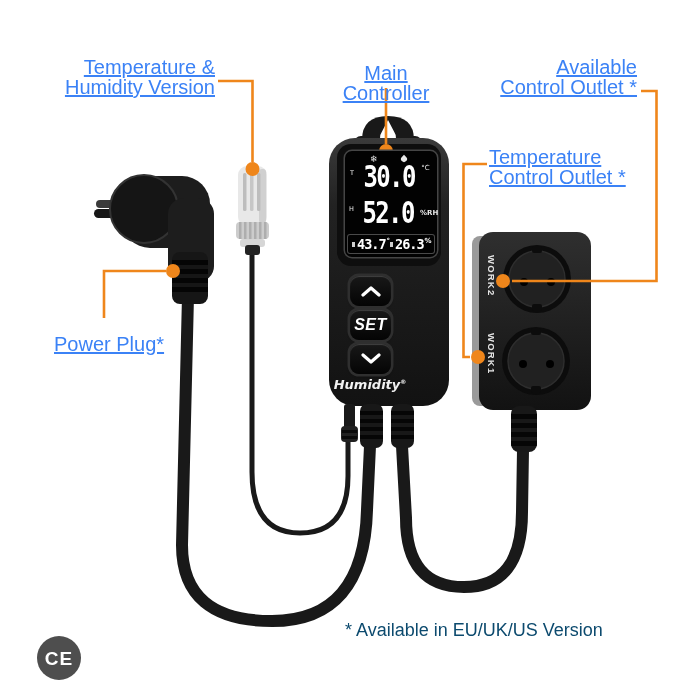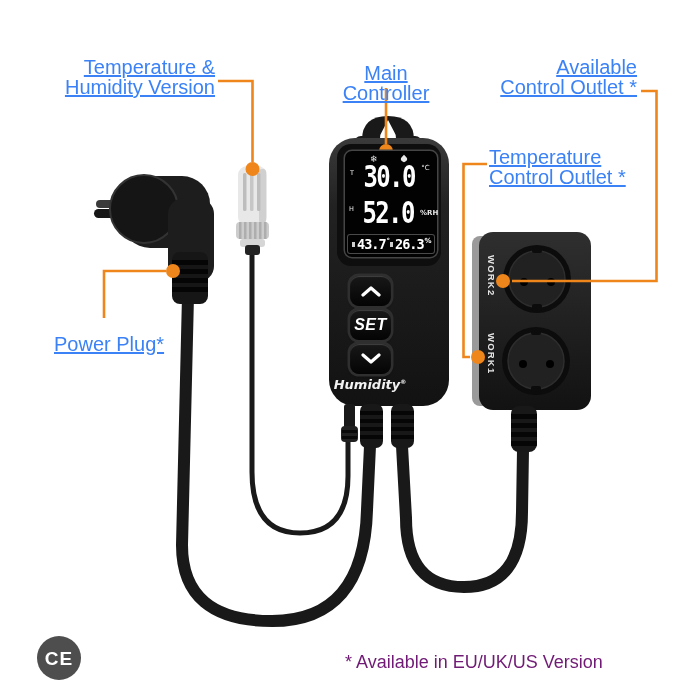--- a/index.html
+++ b/index.html
@@ -7,21 +7,21 @@
           font-family:"Liberation Sans",sans-serif;}
   .art{position:absolute;left:0;top:0;}
 
   
   .callout-label{position:absolute;color:#3b82f6;font-size:20px;line-height:20px;text-decoration:underline;}
   .lbl-sensor{left:55px;top:57px;width:160px;text-align:right;}
   .lbl-main{left:325px;top:63px;width:122px;text-align:center;}
   .lbl-humidity{left:497px;top:57px;width:140px;text-align:right;}
   .lbl-temperature{left:489px;top:147px;width:150px;text-align:left;}
   .lbl-power{left:54px;top:334px;}
-  .footnote{position:absolute;left:345px;top:652px;color:#701a75;font-size:18px;}
+  .footnote{position:absolute;left:345px;top:620px;color:#0c4a6e;font-size:18px;}
 
   
   .lcd{position:absolute;left:345px;top:151px;width:92px;height:106px;background:#020202;
        border-radius:7px;box-shadow:0 0 0 1.5px #454545;color:#fff;
        font-family:"DejaVu Sans Mono",monospace;}
   .lcd-icons{position:absolute;top:3px;left:25px;display:flex;gap:23px;align-items:center;height:10px;}
   .lcd-snow{font-size:9px;line-height:10px;color:#f0f0f0;font-family:"DejaVu Sans",sans-serif;}
   .lcd-drop{width:6px;height:6px;background:#e9e9e9;border-radius:0 50% 50% 50%;transform:rotate(45deg);}
   .lcd-row{position:absolute;left:2px;right:2px;display:flex;}
   .row-temp{top:9px;height:35px;}

